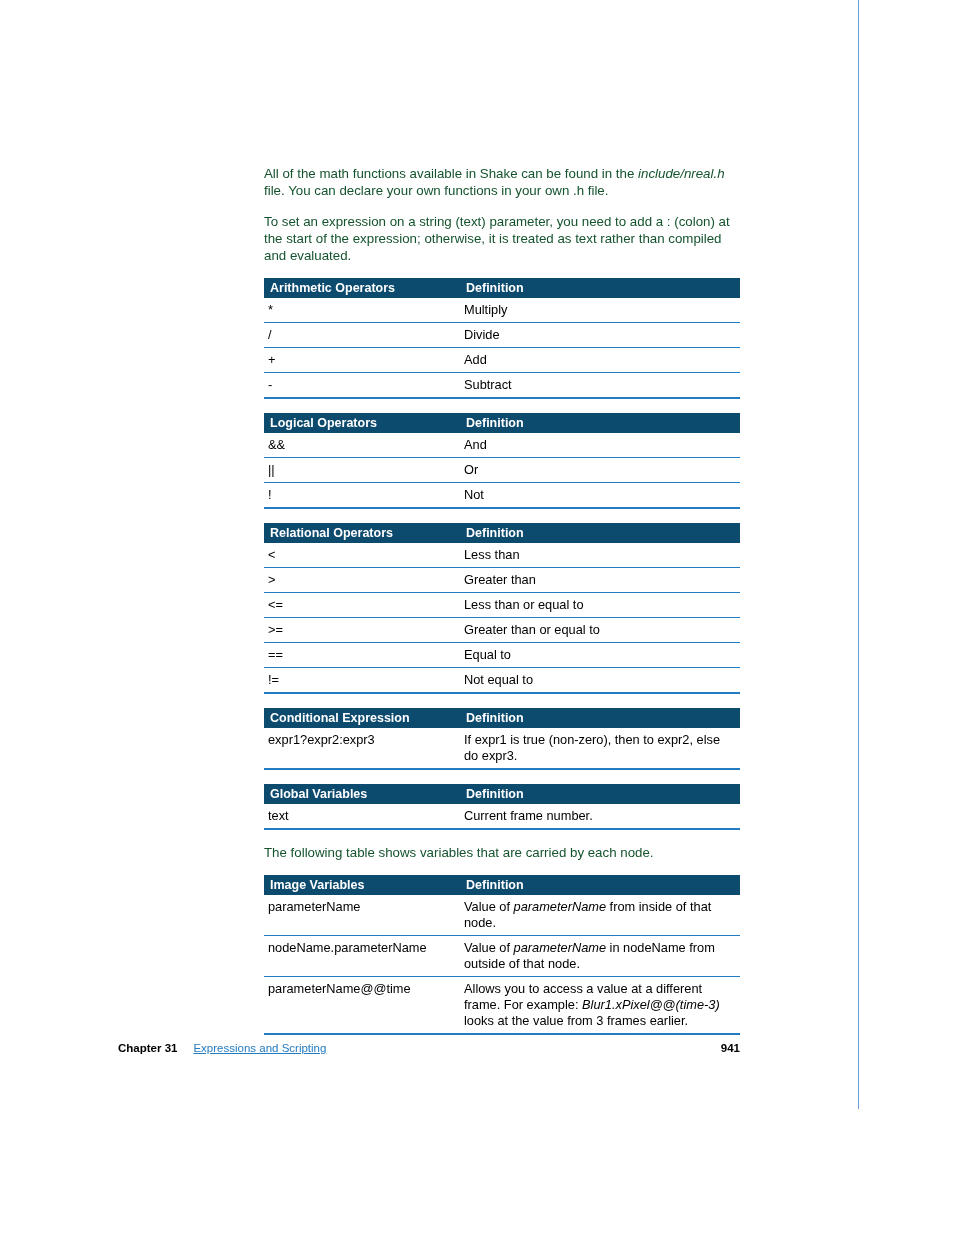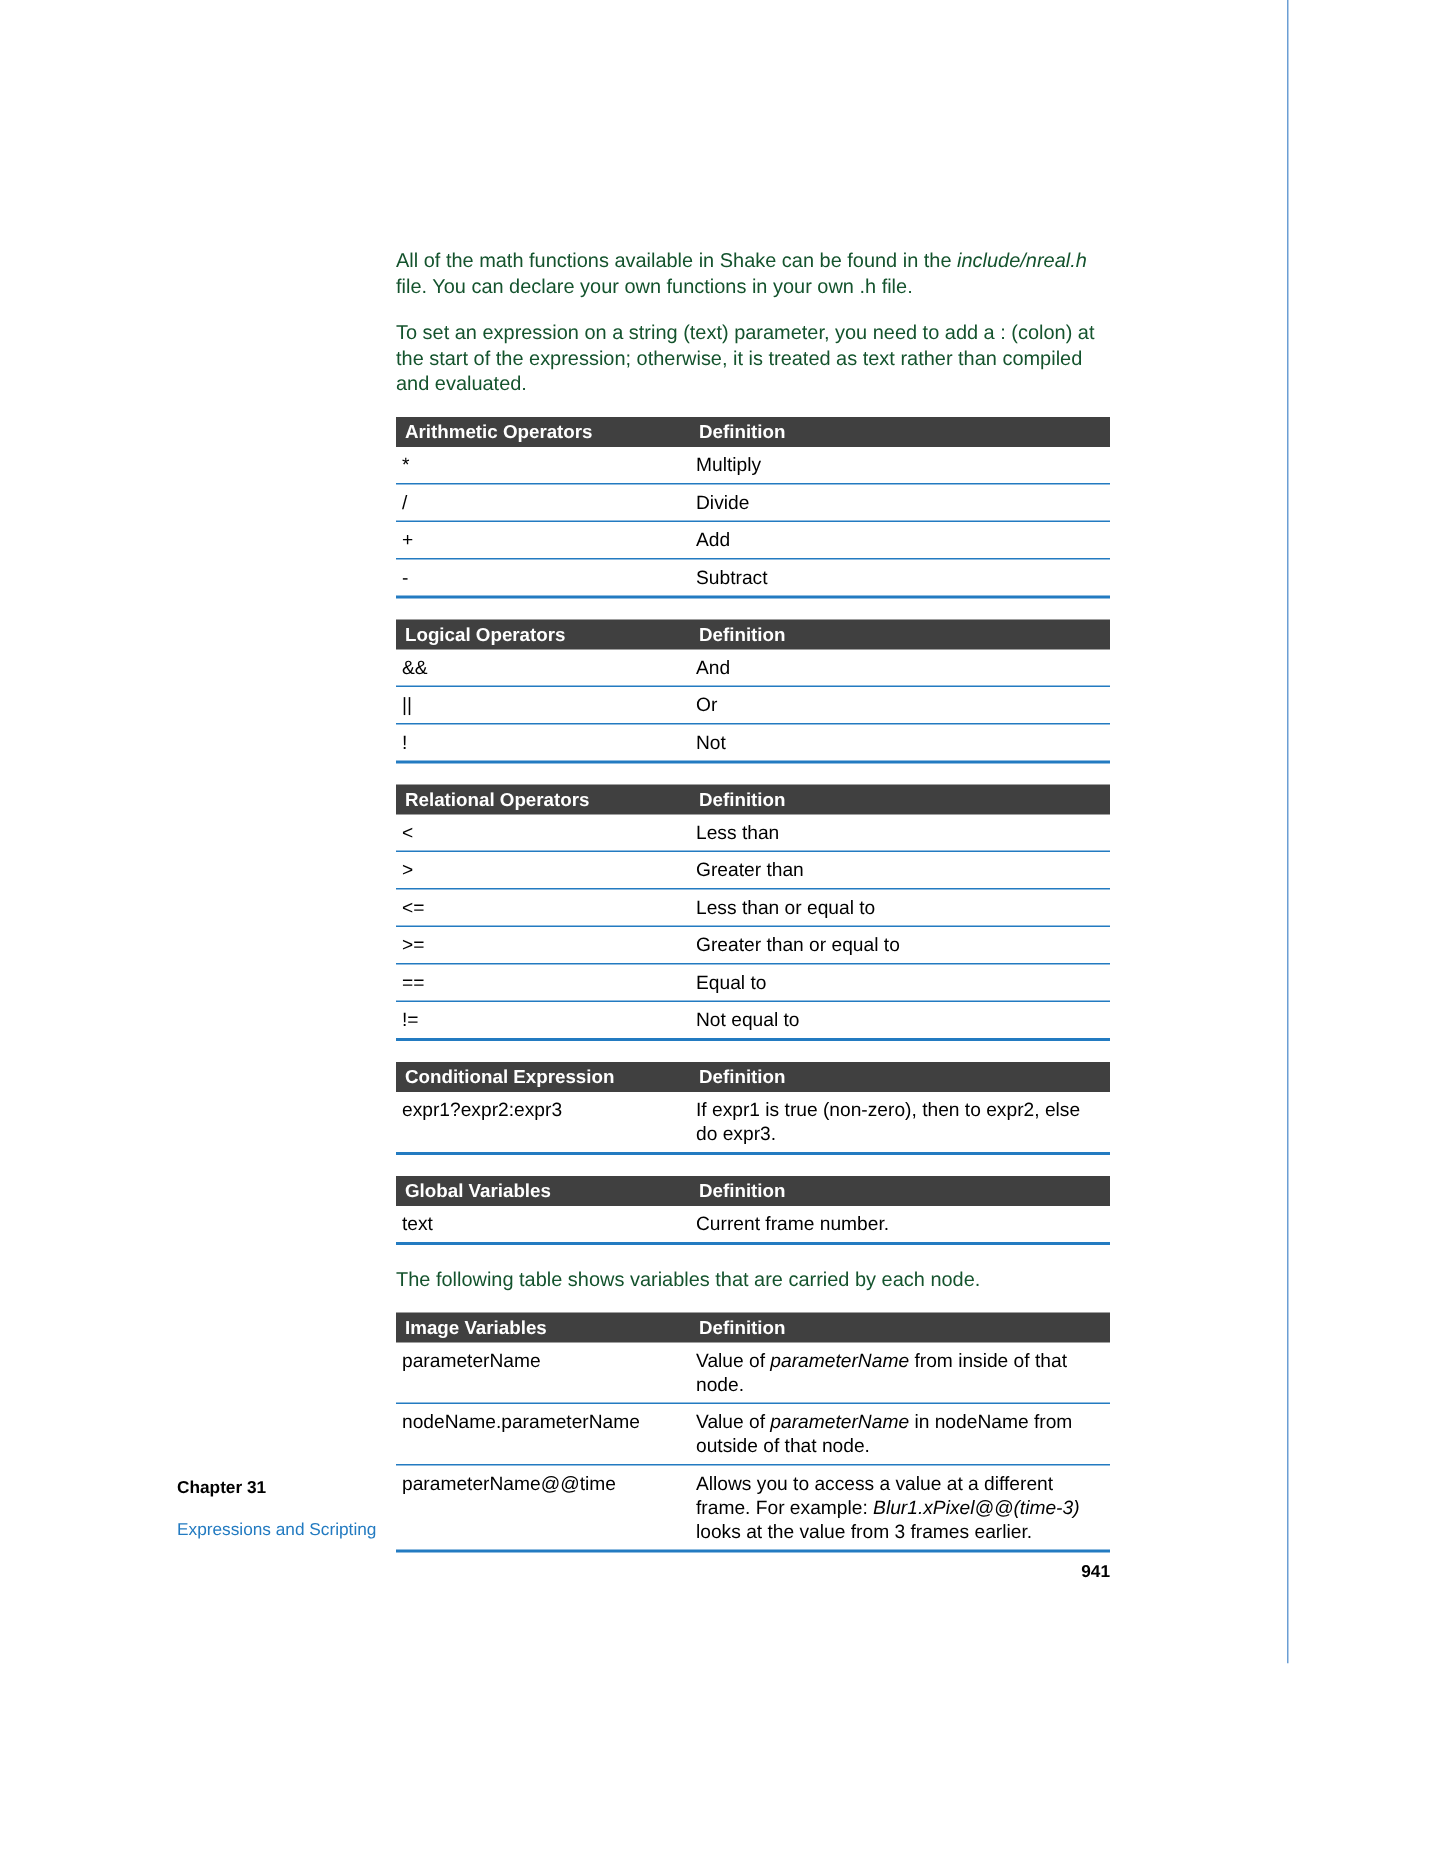--- a/index.html
+++ b/index.html
@@ -31,21 +31,21 @@
     margin: 0 0 14px 0;
     color: #14532d;
   }
   .italic { font-style: italic; }
   table {
     border-collapse: collapse;
     width: 100%;
     margin: 8px 0 14px 0;
   }
   th {
-    background: #404040;
+    background: #0c4a6e;
     color: #fff;
     font-size: 12.5px;
     font-weight: 700;
     text-align: left;
     padding: 3px 6px 3px 6px;
   }
   th.col-a { width: 184px; }
   td {
     font-size: 12.8px;
     padding: 4px 6px 4px 4px;
@@ -56,24 +56,23 @@
   tr.last td { border-bottom: 2px solid #237bc1; }
   .footer {
     position: absolute;
     bottom: 55px;
     left: 118px;
     right: 118px;
     font-size: 11.5px;
     display: flex;
     gap: 16px;
     align-items: baseline;
-    flex-direction: column;
   }
   .footer .chap-label { font-weight: 700; }
-  .footer .chap-title { color: #237bc1; }
+  .footer .chap-title { color: #237bc1; text-decoration: underline; }
   .footer .pnum { margin-left: auto; font-weight: 700; padding-left: 12px; }
 </style>
 </head>
 <body>
 
 <div class="page">
 
 
   <p>
     <span>All of the math functions available in Shake can be found in the </span><span class="italic">include/nreal.h</span><span> file. You can declare your own functions in your own .h file.</span>

